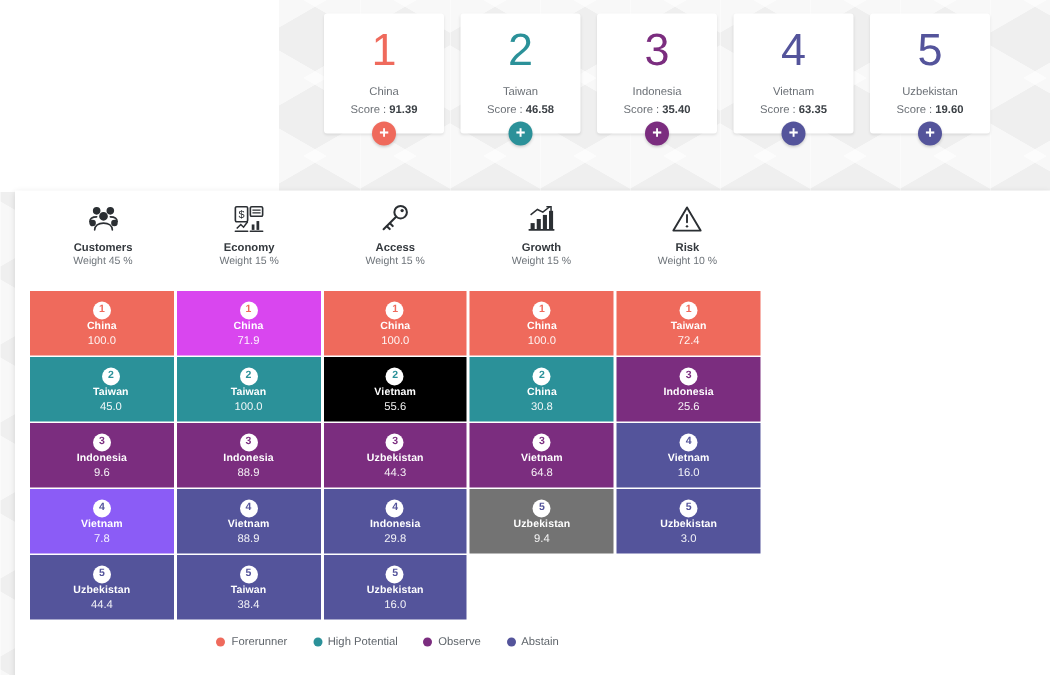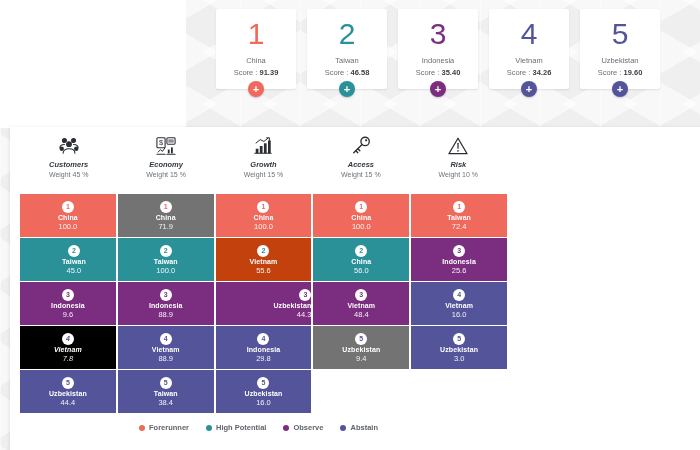--- a/index.html
+++ b/index.html
@@ -113,21 +113,21 @@
     background: #fff;
     box-shadow: 0 1px 4px rgba(0,0,0,0.12);
   }
   .matrix-head {
     position:absolute; left: 10px; top: 6px;
     width: 487px; height: 56px;
     display: grid; grid-template-columns: repeat(5, 1fr);
   }
   .head-cell { text-align:center; }
   .head-icon { height: 26px; display:flex; align-items:center; justify-content:center; }
-  .head-title { font-size: 7.5px; font-weight: 700; color:#33383d; margin-top:1px;font-style:italic; }
+  .head-title { font-size: 7.5px; font-weight: 700; color:#33383d; margin-top:1px; }
   .head-weight { font-size: 7px; color:#6e747a; margin-top:2px; }
 
   .matrix-grid {
     position:absolute; left: 10px; top: 194px;
     width: 487px;
   }
   .matrix-grid {
     top: 67px;
     display: grid;
     grid-template-columns: repeat(5, 1fr);
@@ -150,21 +150,21 @@
   }
   .cell-name { font-size: 7px; font-weight:700; letter-spacing:.1px; }
   .cell-val { font-size: 7.5px; font-weight: 400; opacity:.92; margin-top:1px; }
 
   .legend {
     position:absolute; left:0; top: 296px; width: 497px;
     display:flex; justify-content:center; gap: 17px;
   }
   .legend-item { display:flex; align-items:center; gap:4px; }
   .legend-dot { width:6px; height:6px; border-radius:50%; }
-  .legend-text { font-size: 7.5px; color:#5f656b;font-weight:bold; }
+  .legend-text { font-size: 7.5px; color:#5f656b; }
 </style>
 </head>
 <body>
 
 <div id="stage">
 
   <div class="panel-top-left"></div>
 
   <div class="map-panel">
     <div class="map-inner">
@@ -223,21 +223,21 @@
     </div>
     <div class="card">
       <div class="card-rank" style="color: rgb(123, 45, 127);">3</div>
       <div class="card-country">Indonesia</div>
       <div class="card-score"><span>Score : </span><b>35.40</b></div>
       <div class="card-plus" style="background: rgb(123, 45, 127);">+</div>
     </div>
     <div class="card">
       <div class="card-rank" style="color: rgb(84, 84, 155);">4</div>
       <div class="card-country">Vietnam</div>
-      <div class="card-score"><span>Score : </span><b>34.26</b></div>
+      <div class="card-score"><span>Score : </span><b>63.35</b></div>
       <div class="card-plus" style="background: rgb(84, 84, 155);">+</div>
     </div>
     <div class="card">
       <div class="card-rank" style="color: rgb(84, 84, 155);">5</div>
       <div class="card-country">Uzbekistan</div>
       <div class="card-score"><span>Score : </span><b>19.60</b></div>
       <div class="card-plus" style="background: rgb(84, 84, 155);">+</div>
     </div>
   </div>
 
@@ -274,68 +274,68 @@
             <path d="M2 20h9" stroke-linecap="round"></path>
             <path d="M3 18l3-3 2 2 3-4" stroke-width="1.1"></path>
           </svg>
         </div>
         <div class="head-title">Economy</div>
         <div class="head-weight">Weight 15 %</div>
       </div>
 
       <div class="head-cell">
         <div class="head-icon">
+          <svg width="22" height="20" viewBox="0 0 24 22" fill="none" stroke="#2b2f33" stroke-width="1.5">
+            <circle cx="16.5" cy="6" r="4.6"></circle>
+            <circle cx="17.6" cy="4.8" r="1.2" fill="#2b2f33" stroke="none"></circle>
+            <path d="M13.2 9.3L4 18.5" stroke-linecap="round"></path>
+            <path d="M6.4 16.3l2.1 2.1" stroke-linecap="round"></path>
+            <path d="M8.6 14.1l2.1 2.1" stroke-linecap="round"></path>
+          </svg>
+        </div>
+        <div class="head-title">Access</div>
+        <div class="head-weight">Weight 15 %</div>
+      </div>
+
+      <div class="head-cell">
+        <div class="head-icon">
           <svg width="22" height="20" viewBox="0 0 24 22" fill="none" stroke="#2b2f33" stroke-width="1.2">
             <path d="M3 19h18" stroke-linecap="round"></path>
             <rect x="4" y="14" width="3" height="5" fill="#2b2f33" stroke="none"></rect>
             <rect x="8.5" y="11" width="3" height="8" fill="#2b2f33" stroke="none"></rect>
             <rect x="13" y="8" width="3" height="11" fill="#2b2f33" stroke="none"></rect>
             <rect x="17.5" y="5" width="3" height="14" fill="#2b2f33" stroke="none"></rect>
             <path d="M4 8l5-4 4 2 5-4" stroke-width="1.1"></path>
             <path d="M16 2h3v3" stroke-width="1.1" stroke-linecap="round"></path>
           </svg>
         </div>
         <div class="head-title">Growth</div>
         <div class="head-weight">Weight 15 %</div>
       </div>
 
       <div class="head-cell">
         <div class="head-icon">
-          <svg width="22" height="20" viewBox="0 0 24 22" fill="none" stroke="#2b2f33" stroke-width="1.5">
-            <circle cx="16.5" cy="6" r="4.6"></circle>
-            <circle cx="17.6" cy="4.8" r="1.2" fill="#2b2f33" stroke="none"></circle>
-            <path d="M13.2 9.3L4 18.5" stroke-linecap="round"></path>
-            <path d="M6.4 16.3l2.1 2.1" stroke-linecap="round"></path>
-            <path d="M8.6 14.1l2.1 2.1" stroke-linecap="round"></path>
-          </svg>
-        </div>
-        <div class="head-title">Access</div>
-        <div class="head-weight">Weight 15 %</div>
-      </div>
-
-      <div class="head-cell">
-        <div class="head-icon">
           <svg width="22" height="20" viewBox="0 0 24 22" fill="none" stroke="#2b2f33" stroke-width="1.4">
             <path d="M12 2.5L22 19.5H2z" stroke-linejoin="round"></path>
             <path d="M12 8v5.4" stroke-linecap="round"></path>
             <circle cx="12" cy="16.4" r="0.9" fill="#2b2f33" stroke="none"></circle>
           </svg>
         </div>
         <div class="head-title">Risk</div>
         <div class="head-weight">Weight 10 %</div>
       </div>
     </div>
 
     <div class="matrix-grid">
         <div class="cell" style="background: rgb(239, 106, 92);">
           <div class="cell-badge" style="color: rgb(239, 106, 92);">1</div>
           <div class="cell-name">China</div>
           <div class="cell-val">100.0</div>
         </div>
-        <div class="cell" style="background: #737373;">
+        <div class="cell" style="background: #d946ef;">
           <div class="cell-badge" style="color: rgb(239, 106, 92);">1</div>
           <div class="cell-name">China</div>
           <div class="cell-val">71.9</div>
         </div>
         <div class="cell" style="background: rgb(239, 106, 92);">
           <div class="cell-badge" style="color: rgb(239, 106, 92);">1</div>
           <div class="cell-name">China</div>
           <div class="cell-val">100.0</div>
         </div>
         <div class="cell" style="background: rgb(239, 106, 92);">
@@ -351,61 +351,61 @@
         <div class="cell" style="background: rgb(43, 145, 153); padding-left: 12px;">
           <div class="cell-badge" style="color: rgb(43, 145, 153);">2</div>
           <div class="cell-name">Taiwan</div>
           <div class="cell-val">45.0</div>
         </div>
         <div class="cell" style="background: rgb(43, 145, 153);">
           <div class="cell-badge" style="color: rgb(43, 145, 153);">2</div>
           <div class="cell-name">Taiwan</div>
           <div class="cell-val">100.0</div>
         </div>
-        <div class="cell" style="background: #c2410c;">
+        <div class="cell" style="background: #000000;">
           <div class="cell-badge" style="color: rgb(43, 145, 153);">2</div>
           <div class="cell-name">Vietnam</div>
           <div class="cell-val">55.6</div>
         </div>
         <div class="cell" style="background: rgb(43, 145, 153);">
           <div class="cell-badge" style="color: rgb(43, 145, 153);">2</div>
           <div class="cell-name">China</div>
-          <div class="cell-val">56.0</div>
+          <div class="cell-val">30.8</div>
         </div>
         <div class="cell" style="background: rgb(123, 45, 127);">
           <div class="cell-badge" style="color: rgb(123, 45, 127);">3</div>
           <div class="cell-name">Indonesia</div>
           <div class="cell-val">25.6</div>
         </div>
         <div class="cell" style="background: rgb(123, 45, 127);">
           <div class="cell-badge" style="color: rgb(123, 45, 127);">3</div>
           <div class="cell-name">Indonesia</div>
           <div class="cell-val">9.6</div>
         </div>
         <div class="cell" style="background: rgb(123, 45, 127);">
           <div class="cell-badge" style="color: rgb(123, 45, 127);">3</div>
           <div class="cell-name">Indonesia</div>
           <div class="cell-val">88.9</div>
         </div>
-        <div class="cell" style="background: rgb(123, 45, 127); align-items: flex-end;">
+        <div class="cell" style="background: rgb(123, 45, 127);">
           <div class="cell-badge" style="color: rgb(123, 45, 127);">3</div>
           <div class="cell-name">Uzbekistan</div>
           <div class="cell-val">44.3</div>
         </div>
         <div class="cell" style="background: rgb(123, 45, 127);">
           <div class="cell-badge" style="color: rgb(123, 45, 127);">3</div>
           <div class="cell-name">Vietnam</div>
-          <div class="cell-val">48.4</div>
+          <div class="cell-val">64.8</div>
         </div>
         <div class="cell" style="background: rgb(84, 84, 155);">
           <div class="cell-badge" style="color: rgb(84, 84, 155);">4</div>
           <div class="cell-name">Vietnam</div>
           <div class="cell-val">16.0</div>
         </div>
-        <div class="cell" style="background: #000000; font-style: italic;">
+        <div class="cell" style="background: #8b5cf6;">
           <div class="cell-badge" style="color: rgb(84, 84, 155);">4</div>
           <div class="cell-name">Vietnam</div>
           <div class="cell-val">7.8</div>
         </div>
         <div class="cell" style="background: rgb(84, 84, 155);">
           <div class="cell-badge" style="color: rgb(84, 84, 155);">4</div>
           <div class="cell-name">Vietnam</div>
           <div class="cell-val">88.9</div>
         </div>
         <div class="cell" style="background: rgb(84, 84, 155);">

